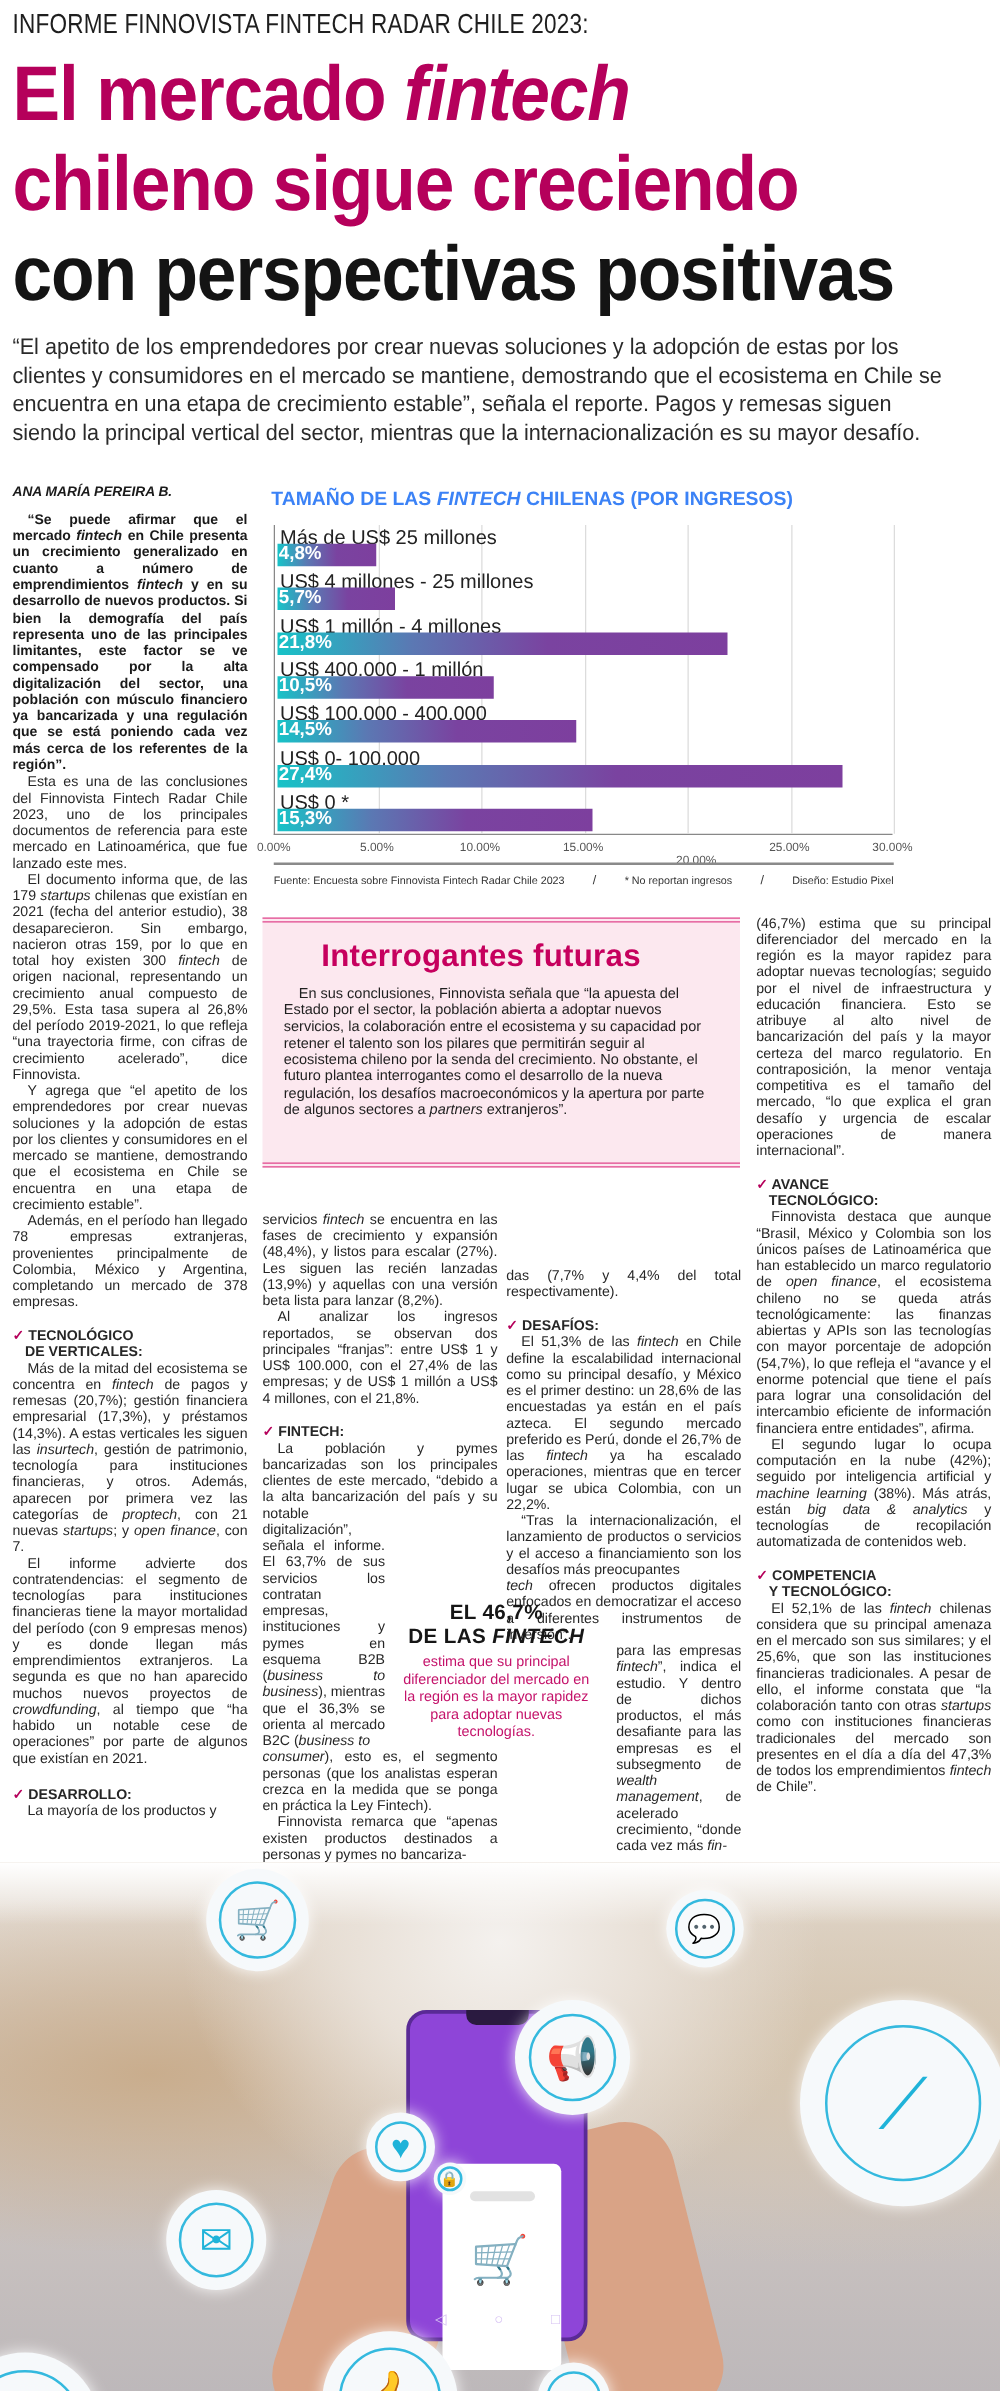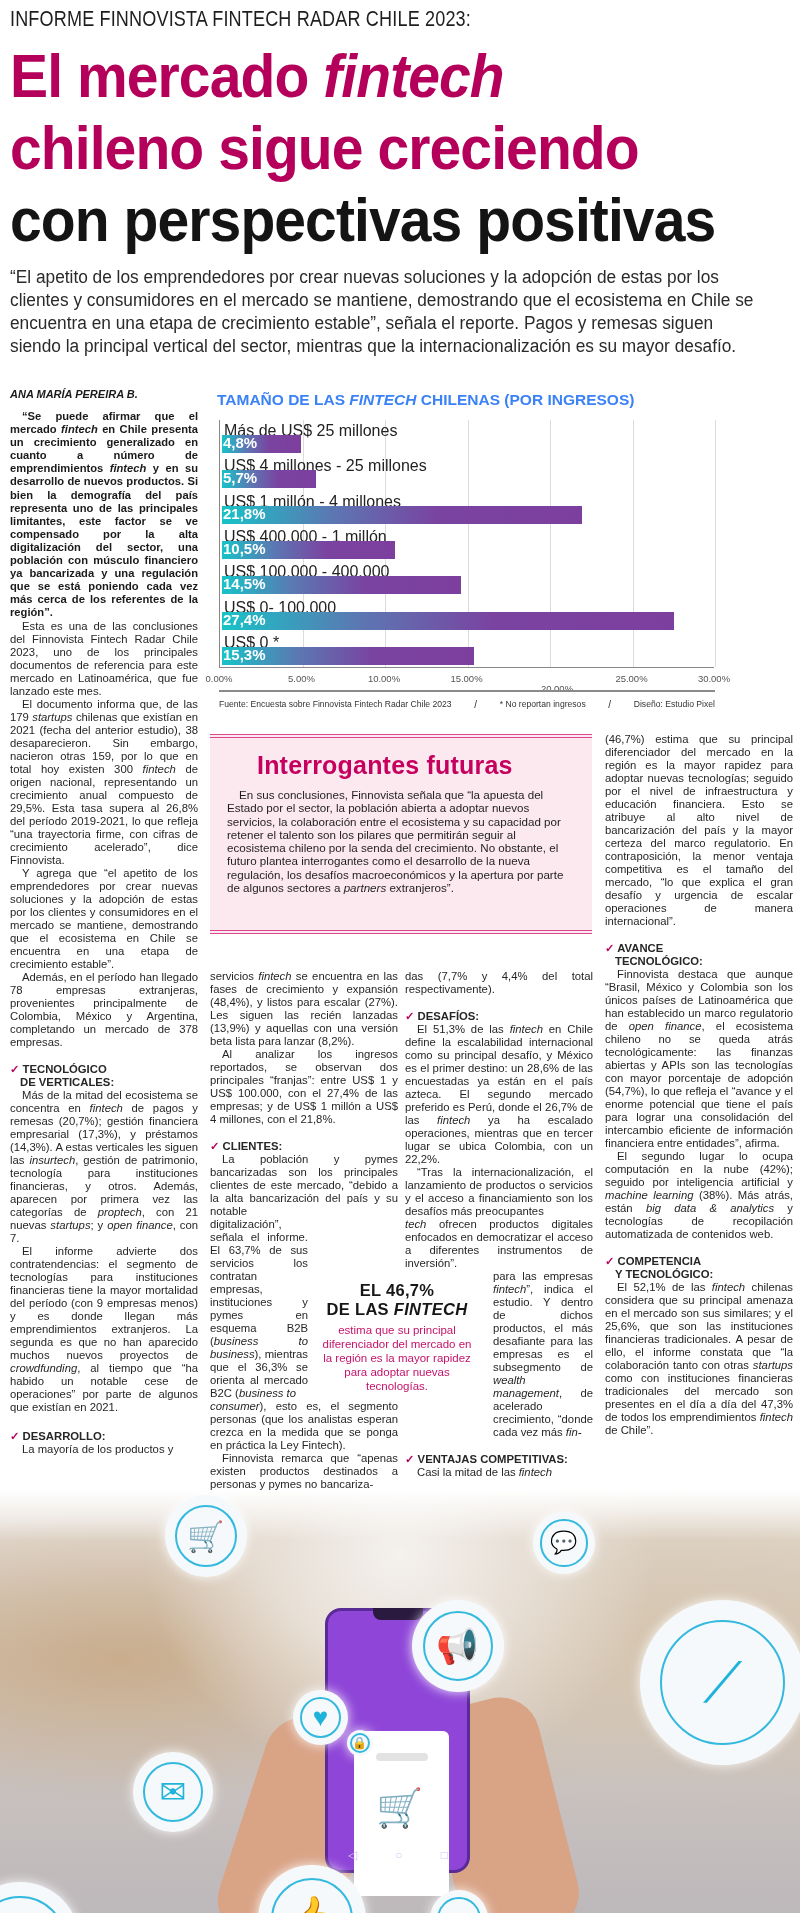--- a/index.html
+++ b/index.html
@@ -159,28 +159,28 @@
 </div>
 
 <div class="box">
   <div class="box-title">Interrogantes futuras</div>
   <div class="box-body"><span>En sus conclusiones, Finnovista señala que “la apuesta del Estado por el sector, la población abierta a adoptar nuevos servicios, la colaboración entre el ecosistema y su capacidad por retener el talento son los pilares que permitirán seguir al ecosistema chileno por la senda del crecimiento. No obstante, el futuro plantea interrogantes como el desarrollo de la nueva regulación, los desafíos macroeconómicos y la apertura por parte de algunos sectores a </span><em>partners</em><span> extranjeros”.</span></div>
 </div>
 
 <div class="col" style="left:210px; top:970px; width:188px;">
   <p style="text-indent:0"><span>servicios </span><em>fintech</em><span> se encuentra en las fases de crecimiento y expansión (48,4%), y listos para escalar (27%). Les siguen las recién lanzadas (13,9%) y aquellas con una versión beta lista para lanzar (8,2%).</span></p>
   <p>Al analizar los ingresos reportados, se observan dos principales “franjas”: entre US$ 1 y US$ 100.000, con el 27,4% de las empresas; y de US$ 1 millón a US$ 4 millones, con el 21,8%.</p>
-  <div class="sec" style="margin-top:14px;"><span class="check">✓</span> <span>CLIENTES:</span></div>
+  <div class="sec" style="margin-top:14px;"><span class="check">✓</span> <span>FINTECH:</span></div>
   <p>La población y pymes bancarizadas son los principales clientes de este mercado, “debido a la alta bancarización del país y su notable</p>
   <p style="text-indent:0; width:98px;"><span>digitalización”, señala el informe. El 63,7% de sus servicios los contratan empresas, instituciones y pymes en esquema B2B (</span><em>business to business</em><span>), mientras que el 36,3% se orienta al mercado B2C (</span><em>business to</em></p>
   <p style="text-indent:0"><em>consumer</em><span>), esto es, el segmento personas (que los analistas esperan crezca en la medida que se ponga en práctica la Ley Fintech).</span></p>
   <p>Finnovista remarca que “apenas existen productos destinados a personas y pymes no bancariza-</p>
 </div>
 
-<div class="col" style="left:405px; top:970px; width:188px;">
+<div class="col" style="left:405px; top:1015px; width:188px;">
   <p style="text-indent:0">das (7,7% y 4,4% del total respectivamente).</p>
   <div class="sec" style="margin-top:14px;"><span class="check">✓</span> <span>DESAFÍOS:</span></div>
   <p><span>El 51,3% de las </span><em>fintech</em><span> en Chile define la escalabilidad internacional como su principal desafío, y México es el primer destino: un 28,6% de las encuestadas ya están en el país azteca. El segundo mercado preferido es Perú, donde el 26,7% de las </span><em>fintech</em><span> ya ha escalado operaciones, mientras que en tercer lugar se ubica Colombia, con un 22,2%.</span></p>
   <p>“Tras la internacionalización, el lanzamiento de productos o servicios y el acceso a financiamiento son los desafíos más preocupantes</p>
   <p style="text-indent:0"><em>tech</em><span> ofrecen productos digitales enfocados en democratizar el acceso a diferentes instrumentos de inversión”.</span></p>
   <p style="text-indent:0; margin-left:88px; width:100px;"><span>para las empresas </span><em>fintech</em><span>”, indica el estudio. Y dentro de dichos productos, el más desafiante para las empresas es el subsegmento de </span><em>wealth management</em><span>, de acelerado crecimiento, “donde cada vez más </span><em>fin-</em></p>
   <div class="sec" style="margin-top:14px;"><span class="check">✓</span> <span>VENTAJAS COMPETITIVAS:</span></div>
   <p><span>Casi la mitad de las </span><em>fintech</em></p>
 </div>
 

